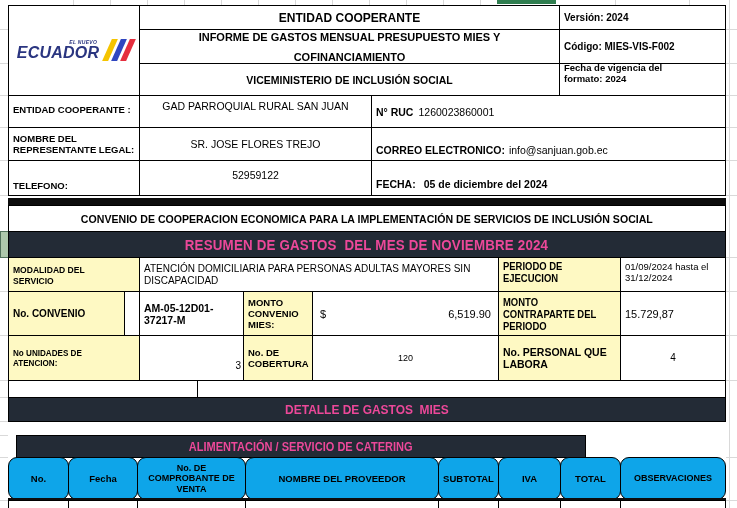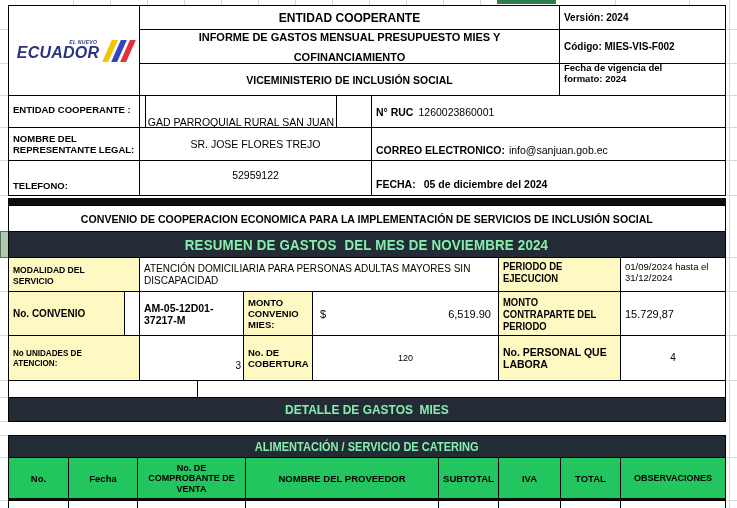--- a/index.html
+++ b/index.html
@@ -2,22 +2,22 @@
 <html><head>
 <meta charset="utf-8">
 <style>
   * { margin:0; padding:0; box-sizing:border-box; }
   html,body { background:#ffffff; }
   body { font-family:"Liberation Sans", sans-serif; color:#000; }
   #stage { position:relative; width:737px; height:508px; background:#fff; overflow:hidden; }
 
   .cell { position:absolute; border:1px solid #000; background:#fff; display:flex; overflow:hidden; }
   .gray { background:#fef9c3; }
-  .blue { background:#22c55e; }
-  .dark { background:#232b36; color:#86efac; align-items:center; justify-content:center; }
+  .blue { background:#0ea5e9;border-radius:9px; }
+  .dark { background:#232b36; color:#ec4899; align-items:center; justify-content:center; }
   .bar  { position:absolute; background:#0d0d0d; }
   .gl   { position:absolute; background:#d9d9d9; }
   .tick { position:absolute; background:#000; width:1px; }
 
   .b  { font-weight:bold; }
   .vc { align-items:center; }
   .vt { align-items:flex-start; }
   .vb { align-items:flex-end; }
   .hc { justify-content:center; text-align:center; }
   .hr { justify-content:flex-end; text-align:right; }
@@ -31,21 +31,21 @@
   .f12 { font-size:12px; line-height:14px; }
 
   .sx  { display:inline-block; transform:scaleX(0.92); white-space:pre; }
   .sxl { display:inline-block; transform:scaleX(0.9); transform-origin:left center; }
 
   .banner-lg { font-size:14.5px; font-weight:bold; letter-spacing:0.2px; }
   .banner-md { font-size:13px; font-weight:bold; }
   .banner-sm { font-size:12px; font-weight:bold; }
 
   
-  .logo { display:flex; align-items:flex-end; margin:auto; }
+  .logo { display:flex; align-items:flex-start; margin:auto; }
   .logo-text { display:flex; flex-direction:column; align-items:flex-end; }
   .logo-tag  { font-size:5px; font-weight:bold; font-style:italic; color:#2a3580; letter-spacing:0.3px; margin-bottom:-1px; margin-right:2px; }
   .logo-word { font-size:16px; font-weight:900; font-style:italic; color:#2a3580; letter-spacing:0.2px; }
   .logo-stripes { display:flex; margin-left:5px; }
   .logo-stripes i { display:block; width:6px; height:22px; margin-left:3px; transform:skewX(-24deg); }
   .st-yellow { background:#f5c400; }
   .st-blue   { background:#2f46c0; }
   .st-red    { background:#e52e3e; }
 
   .money { justify-content:space-between; padding:0 7px; align-items:center; font-size:11px; }
@@ -131,21 +131,21 @@
   <div class="cell vc b f10 pl" style="left:559px;top:29px;width:167px;height:35px">
     <span>Código: MIES-VIS-F002</span>
   </div>
   <div class="cell b f95 pl" style="left:559px;top:63px;width:167px;height:33px">
     <span style="margin-top:-2px;line-height:11px;width:120px">Fecha de vigencia del formato: 2024</span>
   </div>
 
   <div class="cell vb b f95 pl" style="left:8px;top:95px;width:132px;height:33px;padding-bottom:12px">
     <span>ENTIDAD COOPERANTE :</span>
   </div>
-  <div class="cell vt hc f105" style="left:145px;top:95px;width:192px;height:33px;padding-top:20px">
+  <div class="cell vt hc f105" style="left:139px;top:95px;width:233px;height:33px;padding-top:4px">
     <span>GAD PARROQUIAL RURAL SAN JUAN</span>
   </div>
   <div class="cell vc f105 pl" style="left:371px;top:95px;width:355px;height:33px">
     <span class="b">N° RUC</span>
     <span style="margin-left:5px">1260023860001</span>
   </div>
 
   <div class="cell vc b f95 pl" style="left:8px;top:127px;width:132px;height:34px">
     <span>NOMBRE DEL REPRESENTANTE LEGAL:</span>
   </div>
@@ -231,21 +231,21 @@
     <span>4</span>
   </div>
 
   <div class="tick" style="left:8px;top:380px;height:18px"></div>
   <div class="tick" style="left:197px;top:380px;height:18px"></div>
   <div class="tick" style="left:725px;top:380px;height:18px"></div>
 
   <div class="cell dark banner-md" style="left:8px;top:397px;width:718px;height:25px">
     <span class="sx">DETALLE DE GASTOS  MIES</span>
   </div>
-  <div class="cell dark banner-sm" style="left:8px;top:435px;width:718px;height:23px">
+  <div class="cell dark banner-sm" style="left:16px;top:435px;width:570px;height:23px">
     <span class="sx">ALIMENTACIÓN / SERVICIO DE CATERING</span>
   </div>
 
   <div class="cell blue vc hc b f95" style="left:8px;top:457px;width:61px;height:43px">
     <span>No.</span>
   </div>
   <div class="cell blue vc hc b f95" style="left:68px;top:457px;width:70px;height:43px">
     <span>Fecha</span>
   </div>
   <div class="cell blue vc hc b f9" style="left:137px;top:457px;width:109px;height:43px;padding:0 6px">

